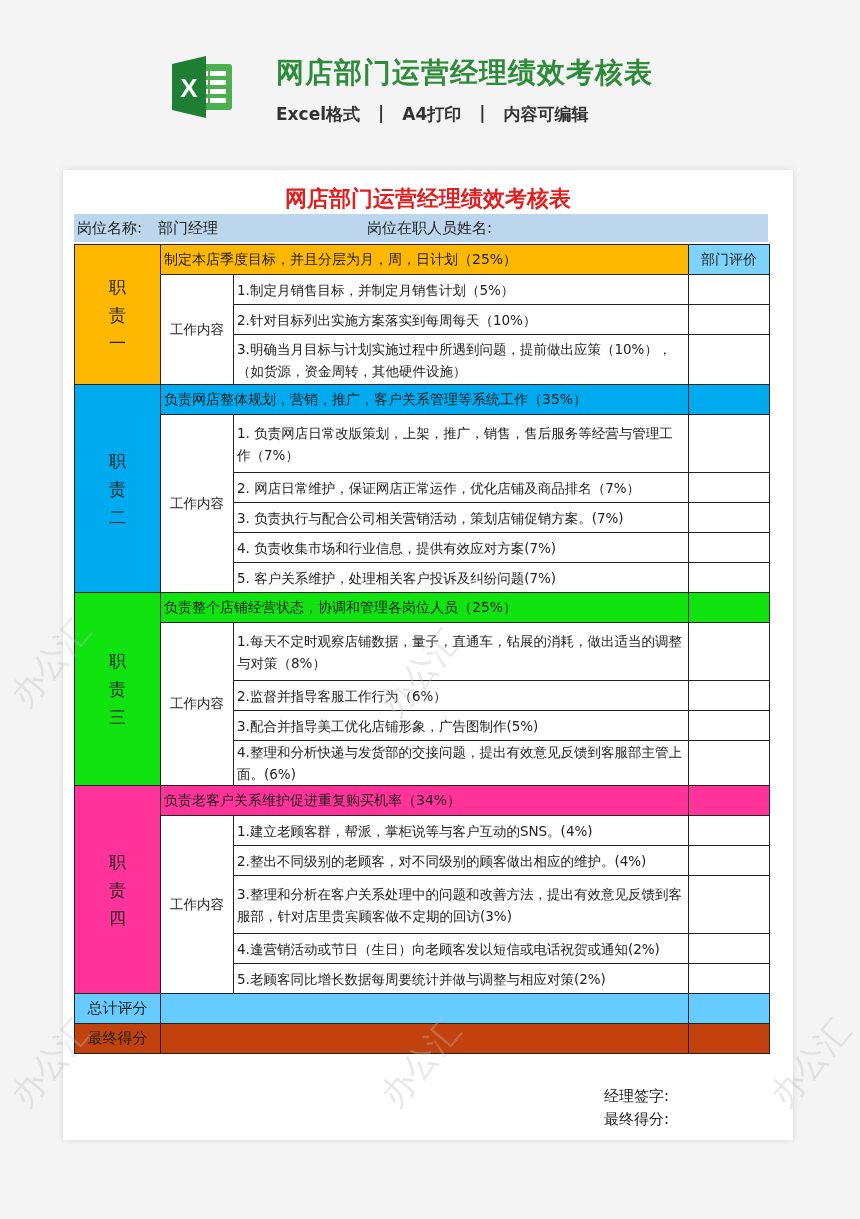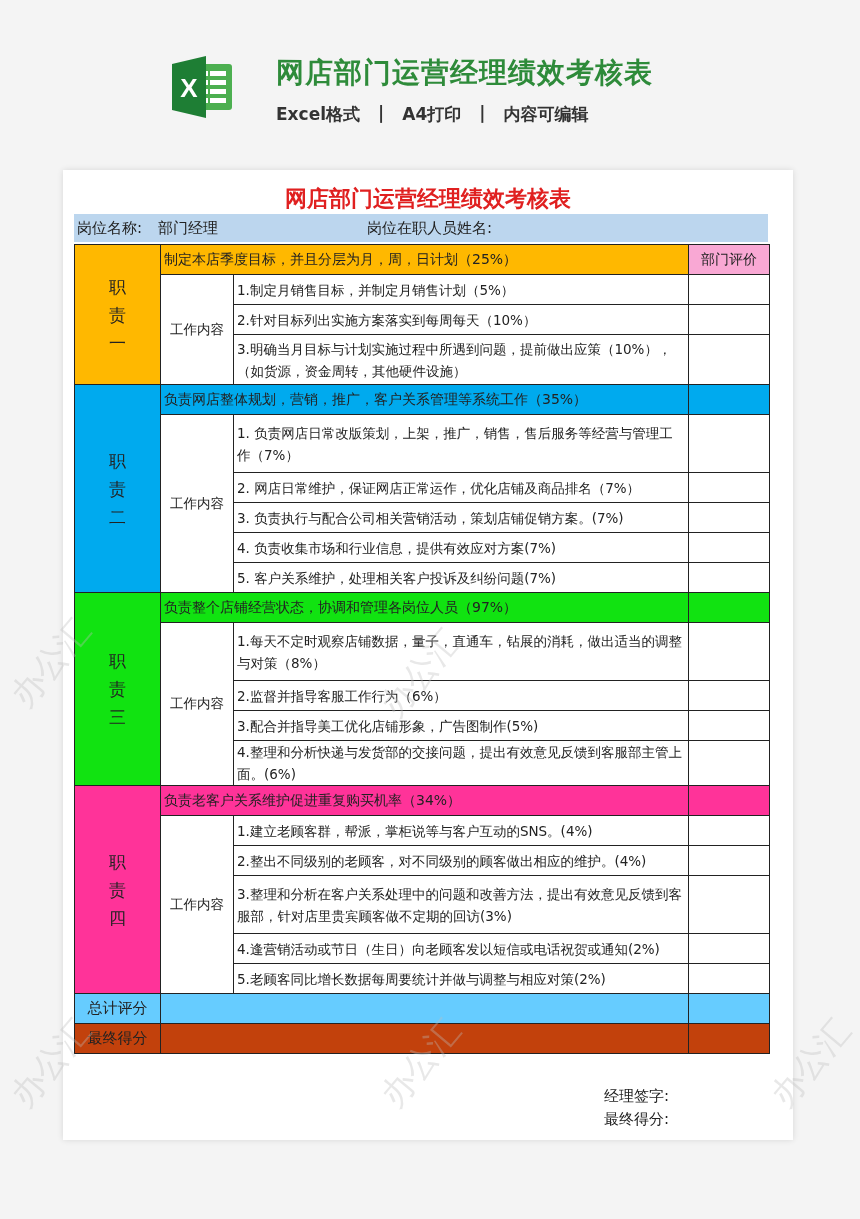--- a/index.html
+++ b/index.html
@@ -80,21 +80,21 @@
     </colgroup>
     <tbody>
 
       <tr style="height:30px">
         <td rowspan="4" class="duty-cell" style="background:#ffb800">
           <span>职</span>
           <span>责</span>
           <span>一</span>
         </td>
         <td colspan="2" class="head-cell" style="background:#ffb800">制定本店季度目标，并且分层为月，周，日计划（25%）</td>
-        <td class="eval-head" style="background:#f9a8d4">部门评价</td>
+        <td class="eval-head" style="background:#7dd3fc">部门评价</td>
       </tr>
       <tr style="height:30px">
         <td rowspan="3" class="work-cell">工作内容</td>
         <td class="item-cell">1.制定月销售目标，并制定月销售计划（5%）</td>
         <td class="eval-cell"></td>
       </tr>
       <tr style="height:30px">
         <td class="item-cell">2.针对目标列出实施方案落实到每周每天（10%）</td>
         <td class="eval-cell"></td>
       </tr>
@@ -133,21 +133,21 @@
         <td class="item-cell">5. 客户关系维护，处理相关客户投诉及纠纷问题(7%)</td>
         <td class="eval-cell"></td>
       </tr>
 
       <tr style="height:30px">
         <td rowspan="5" class="duty-cell" style="background:#11e311">
           <span>职</span>
           <span>责</span>
           <span>三</span>
         </td>
-        <td colspan="2" class="head-cell" style="background:#11e311">负责整个店铺经营状态，协调和管理各岗位人员（97%）</td>
+        <td colspan="2" class="head-cell" style="background:#11e311">负责整个店铺经营状态，协调和管理各岗位人员（25%）</td>
         <td style="background:#11e311"></td>
       </tr>
       <tr style="height:58px">
         <td rowspan="4" class="work-cell">工作内容</td>
         <td class="item-cell">1.每天不定时观察店铺数据，量子，直通车，钻展的消耗，做出适当的调整与对策（8%）</td>
         <td class="eval-cell"></td>
       </tr>
       <tr style="height:30px">
         <td class="item-cell">2.监督并指导客服工作行为（6%）</td>
         <td class="eval-cell"></td>

